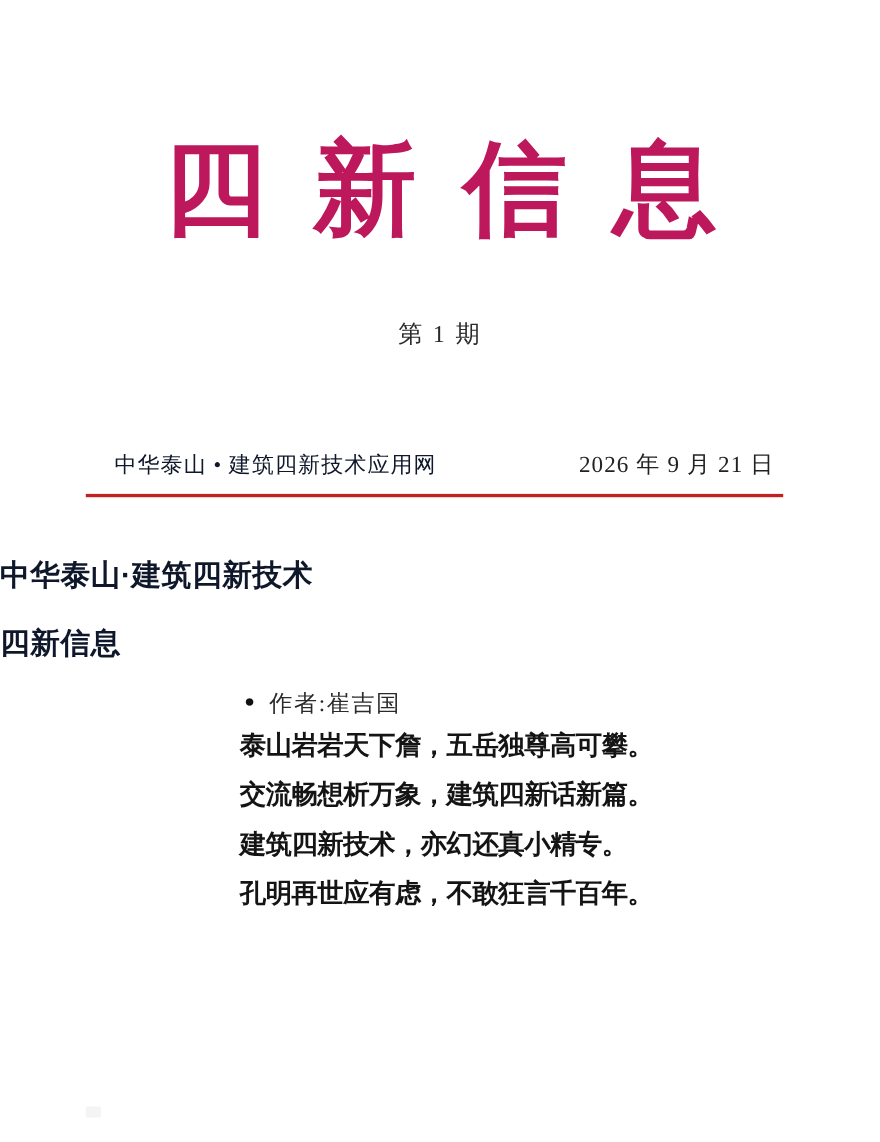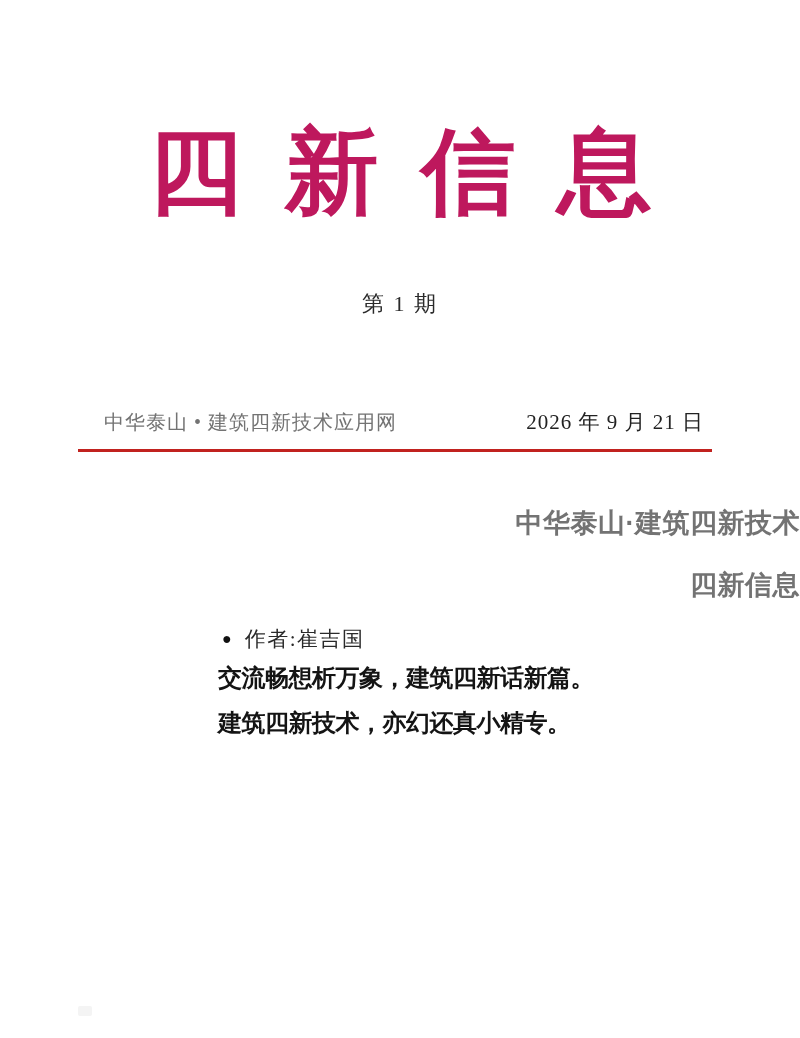--- a/index.html
+++ b/index.html
@@ -58,21 +58,21 @@
     display: flex;
     justify-content: space-between;
     align-items: baseline;
     font-family: "Liberation Serif", serif;
   }
   .site-name {
     margin-left: 26px;
     font-size: 20px;
     line-height: 28px;
     letter-spacing: 1px;
-    color: #737373;
+    color: #0f172a;
   }
   .issue-date {
     margin-right: 8px;
     font-size: 21px;
     line-height: 28px;
     letter-spacing: 1px;
     color: #222222;
   }
 
   
@@ -82,26 +82,26 @@
     left: 78px;
     width: 634px;
     height: 3px;
   }
 
   
   .article-title {
     position: absolute;
     left: 0;
     width: 100%;
-    text-align: right;
+    text-align: left;
     font-family: "Liberation Sans", sans-serif;
     font-weight: 700;
     font-size: 27px;
     line-height: 38px;
-    color: #737373;
+    color: #0f172a;
     letter-spacing: 0.5px;
   }
   .article-title.l1 { top: 504px; }
   .article-title.l2 { top: 566px; }
 
   
   .author-row {
     position: absolute;
     top: 626px;
     left: 222px;
@@ -168,19 +168,21 @@
   <div class="article-title l1">中华泰山·建筑四新技术</div>
 
   <div class="article-title l2">四新信息</div>
 
   <div class="author-row">
     <span class="author-bullet">●</span>
     <span class="author-name">作者:崔吉国</span>
   </div>
 
   <div class="poem">
+    <div class="poem-line">泰山岩岩天下詹，五岳独尊高可攀。</div>
     <div class="poem-line">交流畅想析万象，建筑四新话新篇。</div>
     <div class="poem-line">建筑四新技术，亦幻还真小精专。</div>
+    <div class="poem-line">孔明再世应有虑，不敢狂言千百年。</div>
   </div>
 
   <div class="scan-artifact"></div>
 
 </div>
 
 </body></html>

